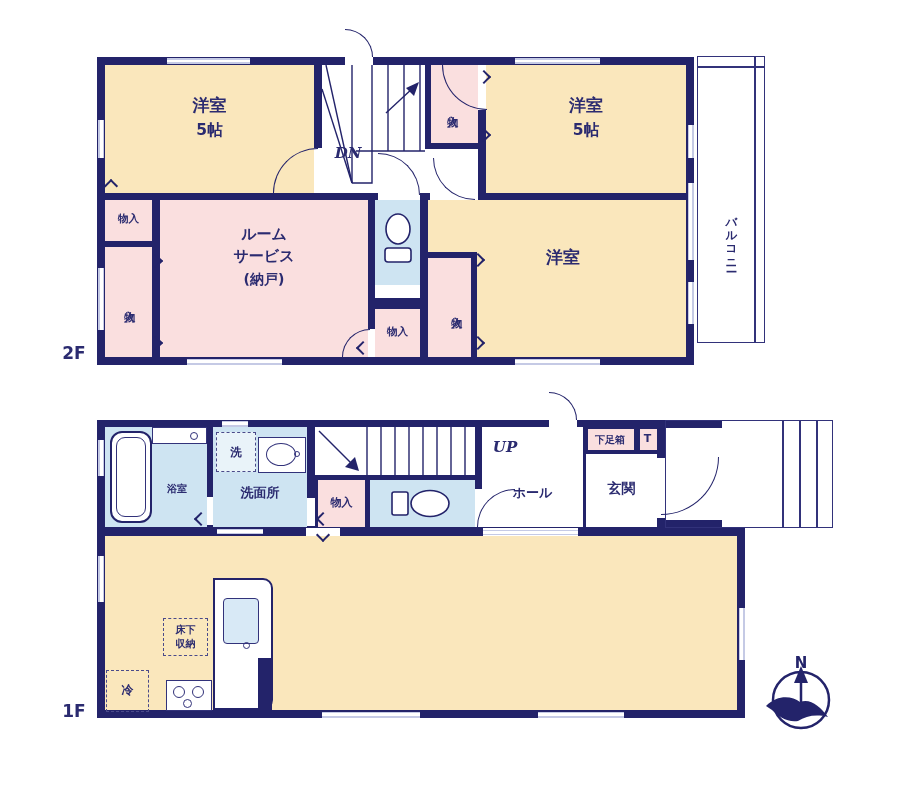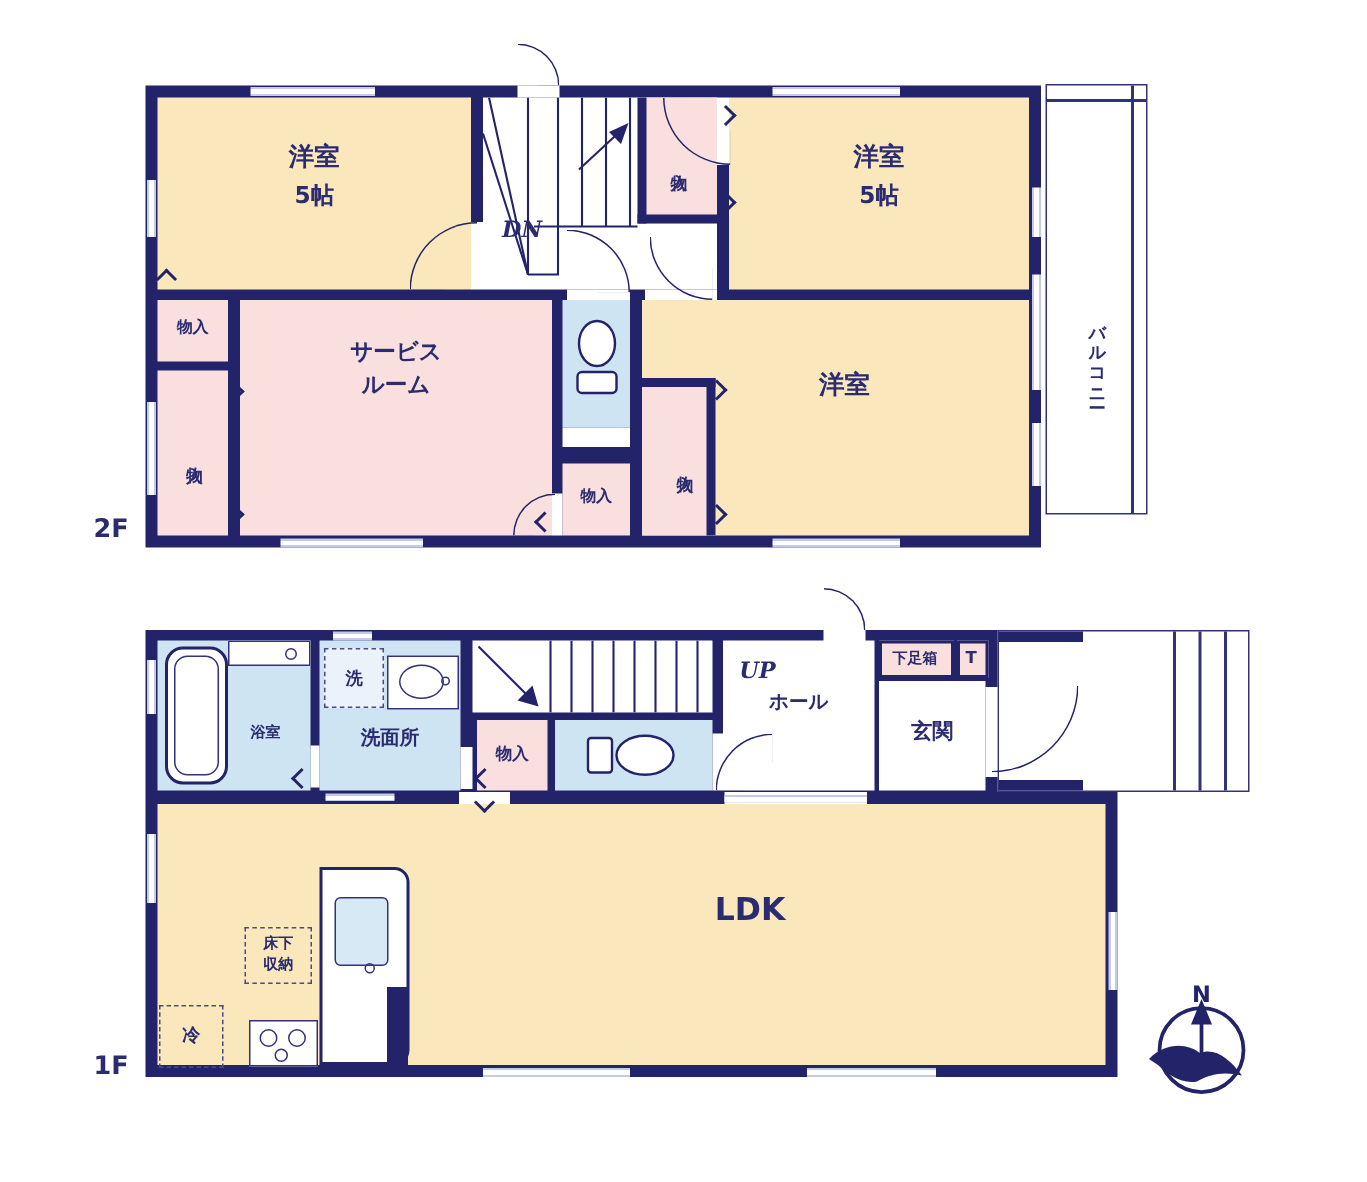--- a/index.html
+++ b/index.html
@@ -118,22 +118,23 @@
       <rect x="5" y="36" width="26" height="14" rx="3"></rect>
     </g>
   </svg>
 
   <div class="abs lbl" style="left:105px;top:94px;width:209px;height:22px;font-size:17px">洋室</div>
   <div class="abs lbl" style="left:105px;top:120px;width:209px;height:20px;font-size:15.5px">5帖</div>
   <div class="abs lbl" style="left:486px;top:94px;width:200px;height:22px;font-size:17px">洋室</div>
   <div class="abs lbl" style="left:486px;top:120px;width:200px;height:20px;font-size:15.5px">5帖</div>
   <div class="abs lbl" style="left:440px;top:246px;width:246px;height:22px;font-size:17px">洋室</div>
   <div class="abs" style="left:160px;top:224px;width:208px">
+    <div class="lbl" style="font-size:15px;height:22px">ルーム</div>
     <div class="lbl" style="font-size:15px;height:22px">サービス</div>
-    <div class="lbl" style="font-size:15px;height:22px">ルーム</div>
+    <div class="lbl" style="font-size:14px;height:22px">(納戸)</div>
   </div>
   <div class="abs lbl vtext" style="left:431px;top:75px;width:41px;height:64px;font-size:11px">物入</div>
   <div class="abs lbl" style="left:105px;top:212px;width:47px;height:14px;font-size:10.5px">物入</div>
   <div class="abs lbl vtext" style="left:105px;top:272px;width:47px;height:60px;font-size:11px">物入</div>
   <div class="abs lbl" style="left:375px;top:325px;width:45px;height:14px;font-size:10.5px">物入</div>
   <div class="abs lbl vtext" style="left:434px;top:278px;width:43px;height:60px;font-size:11px">物入</div>
 
   <div class="abs lbl" style="left:56px;top:700px;width:36px;height:22px;font-size:17px">1F</div>
 
   <div class="abs thin-outline" style="left:665px;top:420px;width:168px;height:108px">
@@ -233,25 +234,24 @@
   <div class="abs arc arc-br" style="left:661px;top:457px;width:58px;height:58px"></div>
   <div class="abs arc arc-tr" style="left:549px;top:392px;width:28px;height:28px"></div>
 
   <div class="abs chev chev-l" style="left:196px;top:514px"></div>
   <div class="abs chev chev-l" style="left:318px;top:514px"></div>
   <div class="abs chev chev-d" style="left:318px;top:530px"></div>
 
   <div class="abs lbl" style="left:147px;top:479px;width:60px;height:18px;font-size:10px">浴室</div>
   <div class="abs lbl" style="left:213px;top:484px;width:94px;height:18px;font-size:13px">洗面所</div>
   <div class="abs lbl" style="left:318px;top:496px;width:47px;height:15px;font-size:11px">物入</div>
-  <div class="abs lbl" style="left:482px;top:460px;width:101px;height:18px;font-size:13px">ホール</div>
+  <div class="abs lbl" style="left:482px;top:484px;width:101px;height:18px;font-size:13px">ホール</div>
   <div class="abs lbl" style="left:586px;top:429px;width:48px;height:20px;font-size:10px">下足箱</div>
   <div class="abs lbl" style="left:638px;top:429px;width:19px;height:20px;font-size:11px">T</div>
   <div class="abs lbl" style="left:586px;top:478px;width:71px;height:20px;font-size:14px">玄関</div>
-  <div class="abs lbl" style="left:380px;top:594px;width:240px;height:26px;font-size:21px">LDK</div>
 
   <svg class="abs" style="left:758px;top:654px" width="86" height="86" viewBox="0 0 86 86">
     <circle cx="43" cy="46" r="28" stroke="#23236A" stroke-width="2.5" fill="none"></circle>
     <line x1="43" y1="28" x2="43" y2="64" stroke="#23236A" stroke-width="2.5"></line>
     <polygon points="43,12 36,29 50,29" fill="#23236A"></polygon>
     <path d="M8 52 C 20 40, 34 42, 42 48 C 52 44, 62 52, 70 63 C 58 60, 48 62, 40 67 C 30 69, 20 62, 14 56 Z" fill="#23236A"></path>
     <text x="43" y="14" text-anchor="middle" font-size="15" font-weight="bold" fill="#23236A">N</text>
   </svg>
 
 </div>

